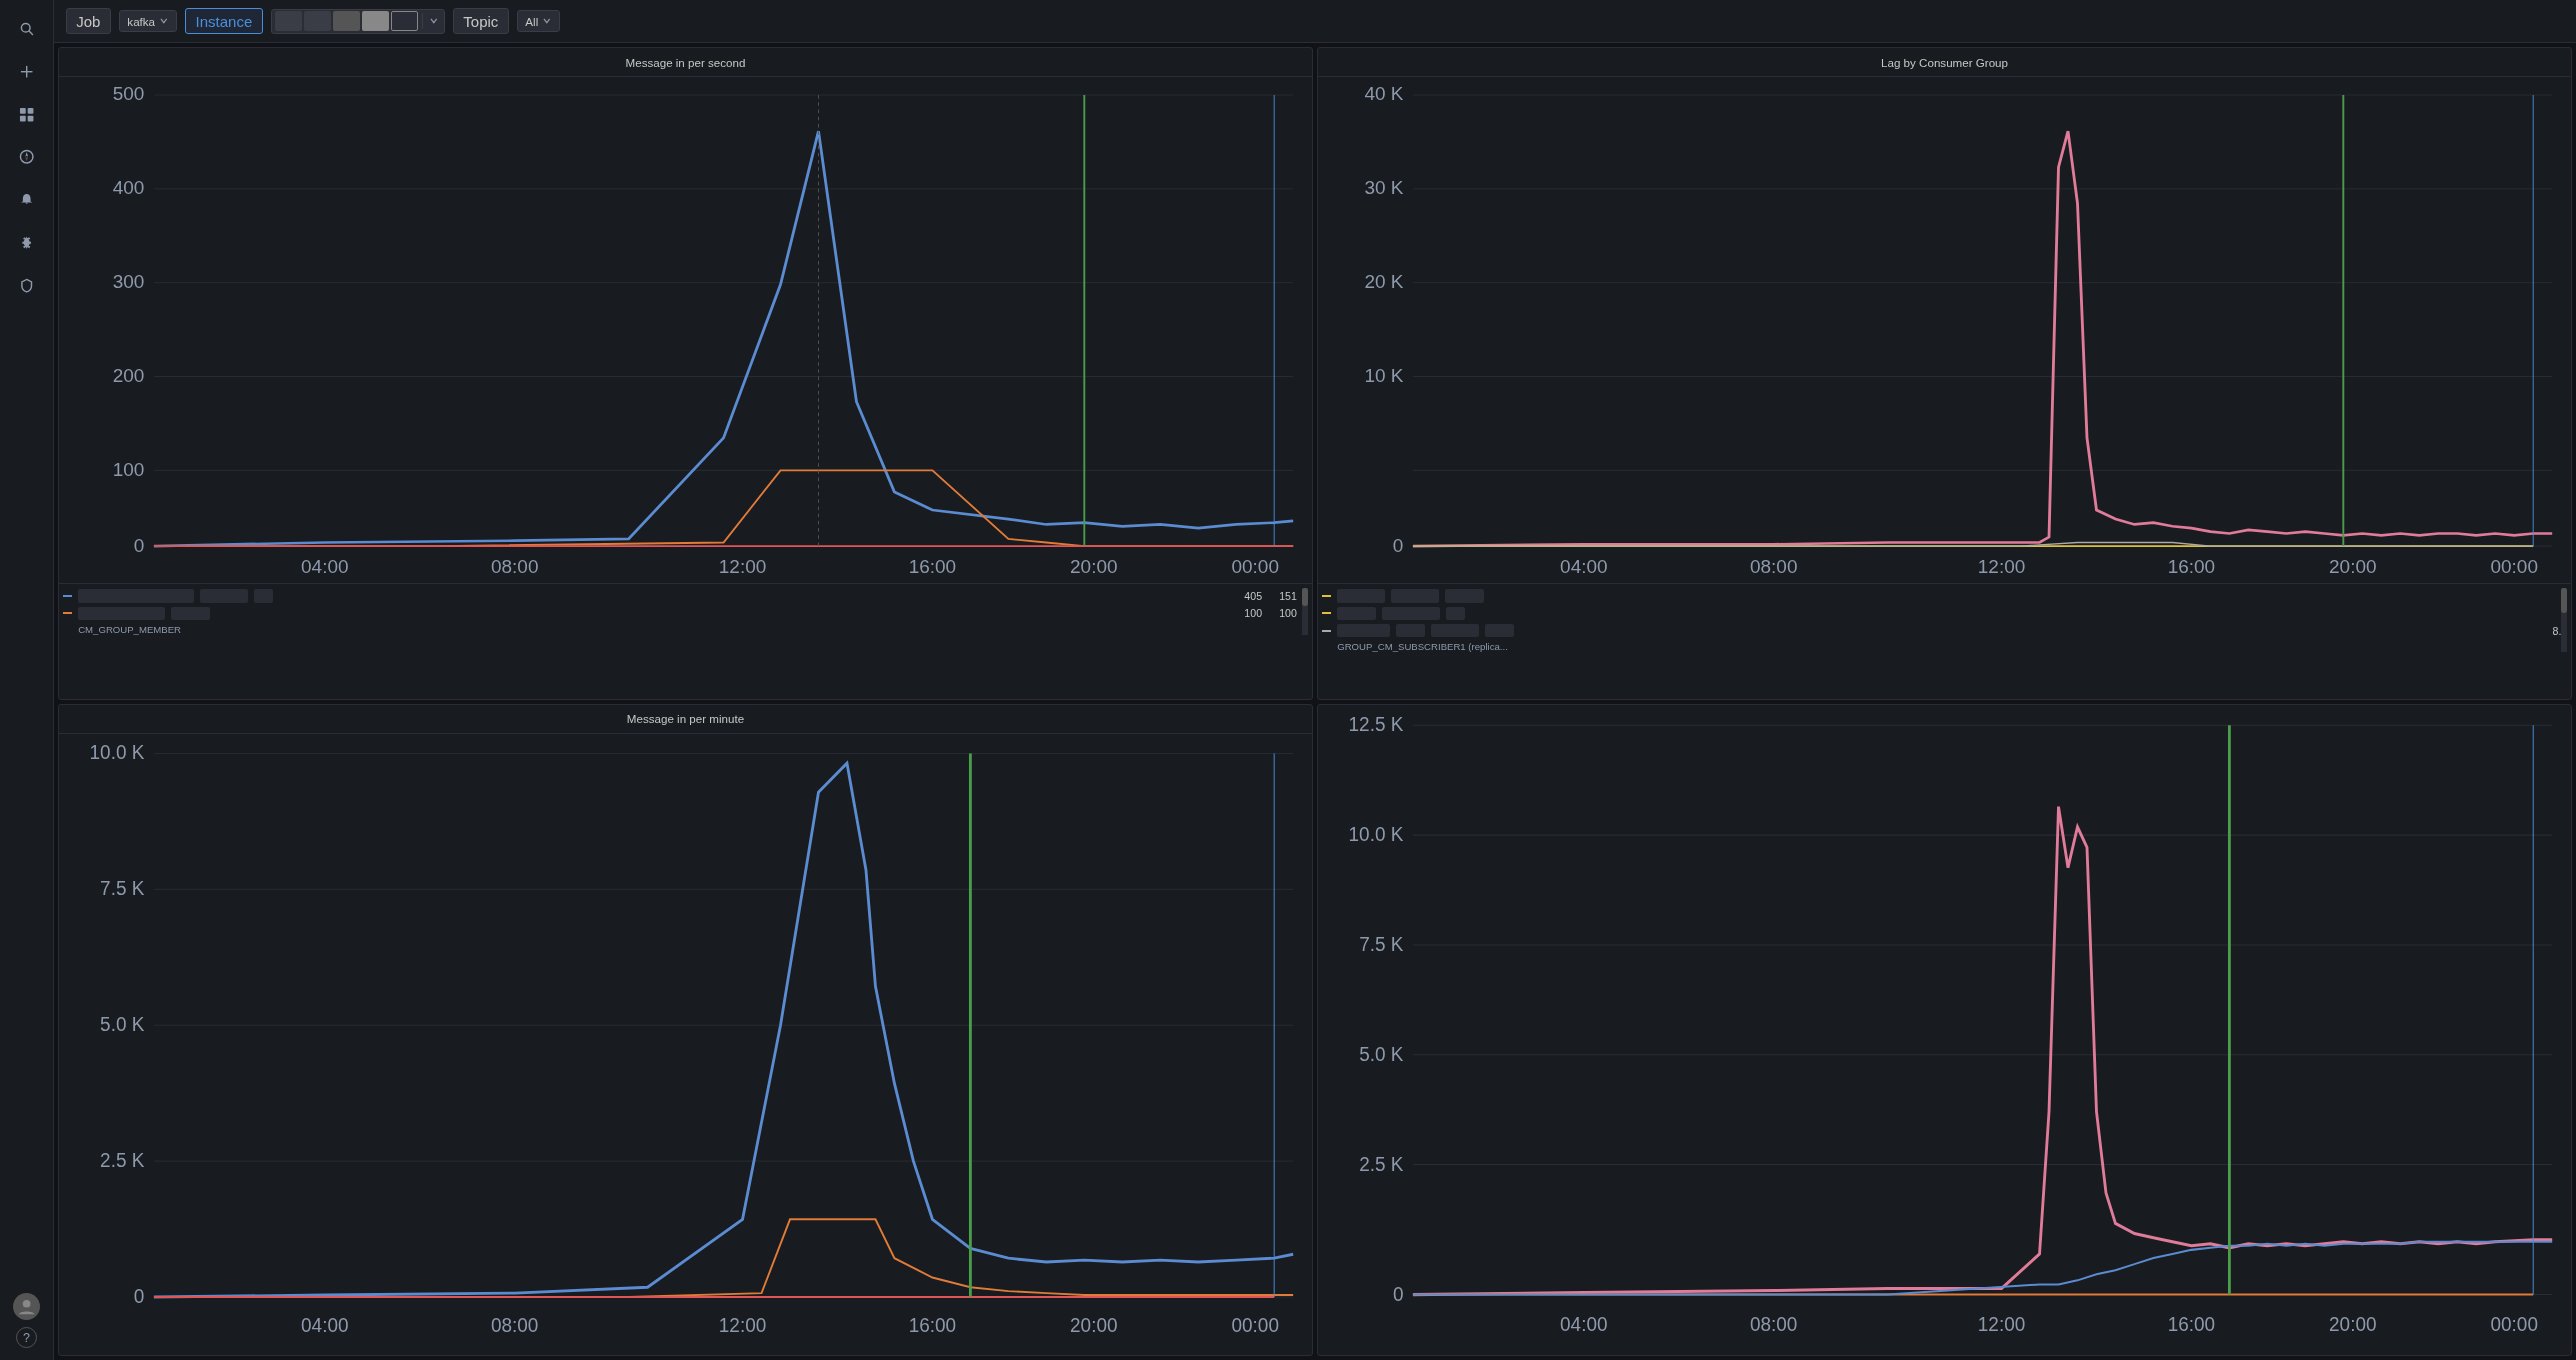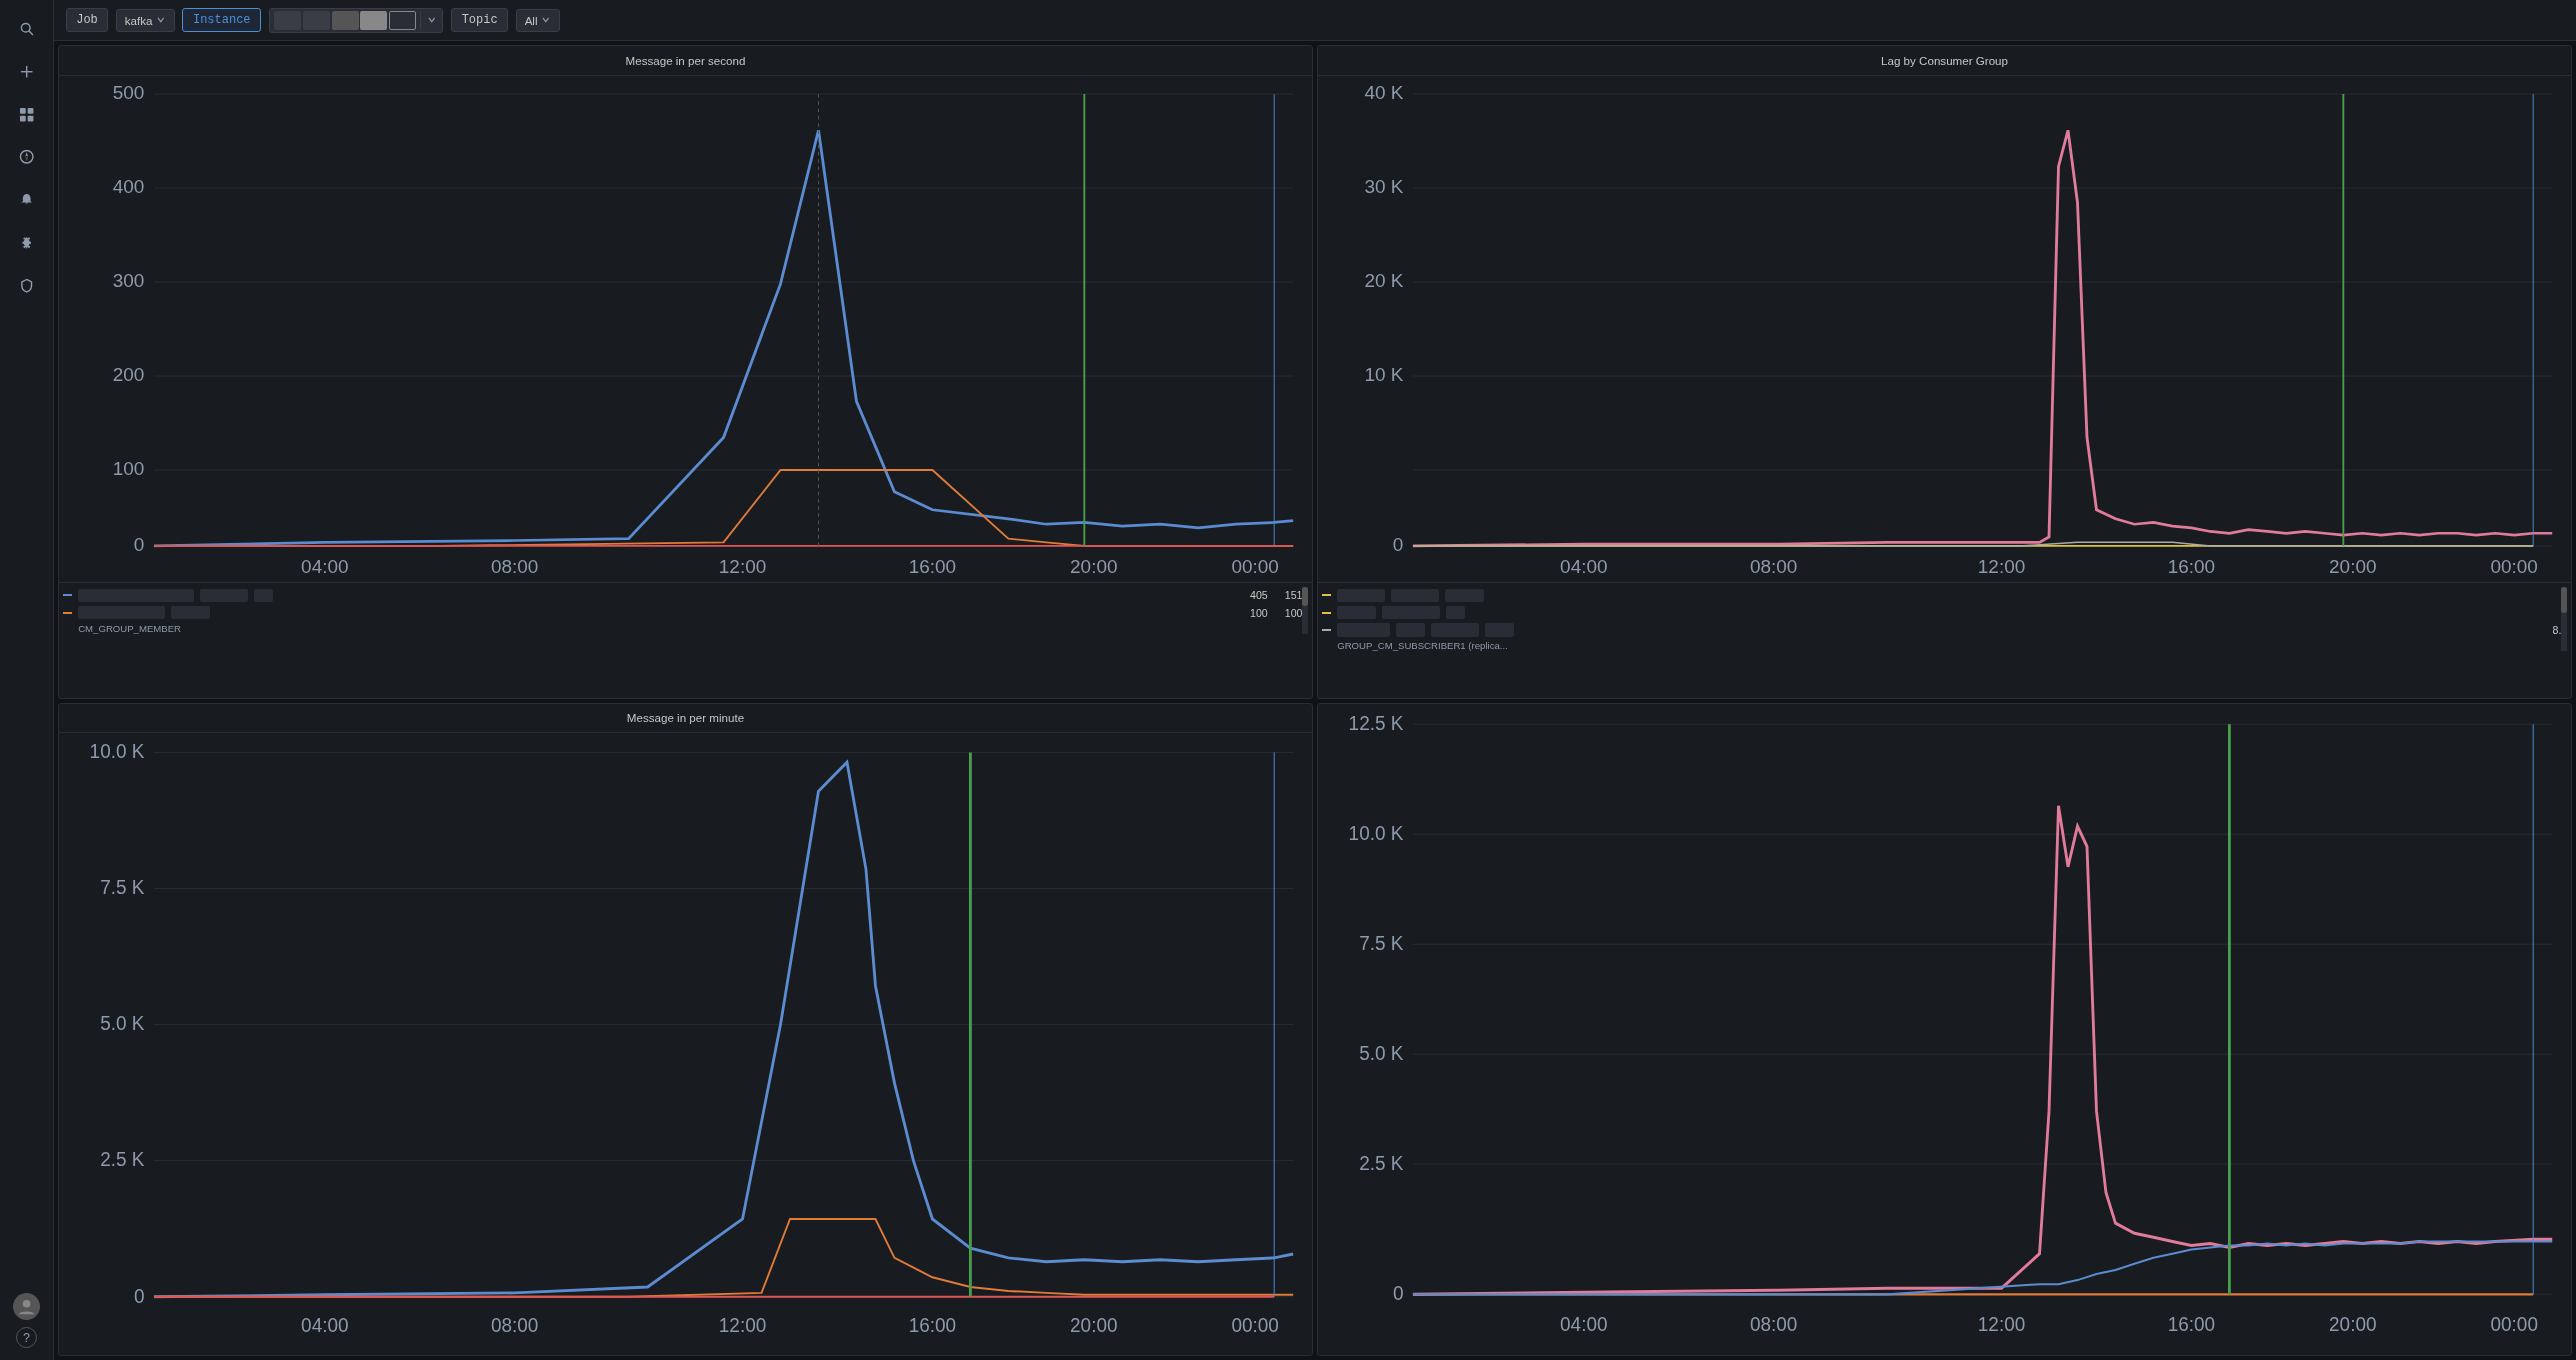--- a/index.html
+++ b/index.html
@@ -61,22 +61,21 @@
       border-bottom: 1px solid #2a2d35;
       flex-shrink: 0;
     }
     .toolbar-btn {
       background: #2a2d35;
       border: 1px solid #3a3d45;
       color: #c7c7c7;
       padding: 3.9px 9.6px;
       border-radius: 2.9px;
       cursor: pointer;
-      font-size: 12px;
-      font-family: Liberation Mono, monospace;
+      font-size: 15px;
     }
     .toolbar-btn.active {
       background: #1f2635;
       border-color: #4a90d9;
       color: #4a90d9;
     }
     .toolbar-select {
       background: #2a2d35;
       border: 1px solid #3a3d45;
       color: #c7c7c7;
@@ -188,21 +187,21 @@
       display: flex;
       justify-content: flex-end;
       gap: 19.3px;
       padding: 1.9px 7.7px;
       font-size: 10.6px;
       color: #8e9aac;
     }
     .legend-val {
       color: #c7c7c7;
       min-width: 29px;
-      text-align: center;
+      text-align: left;
     }
     .scrollbar-indicator {
       position: absolute;
       right: 0;
       top: 0;
       width: 5.8px;
       height: 100%;
       background: #2a2d35;
     }
     .scrollbar-thumb {

